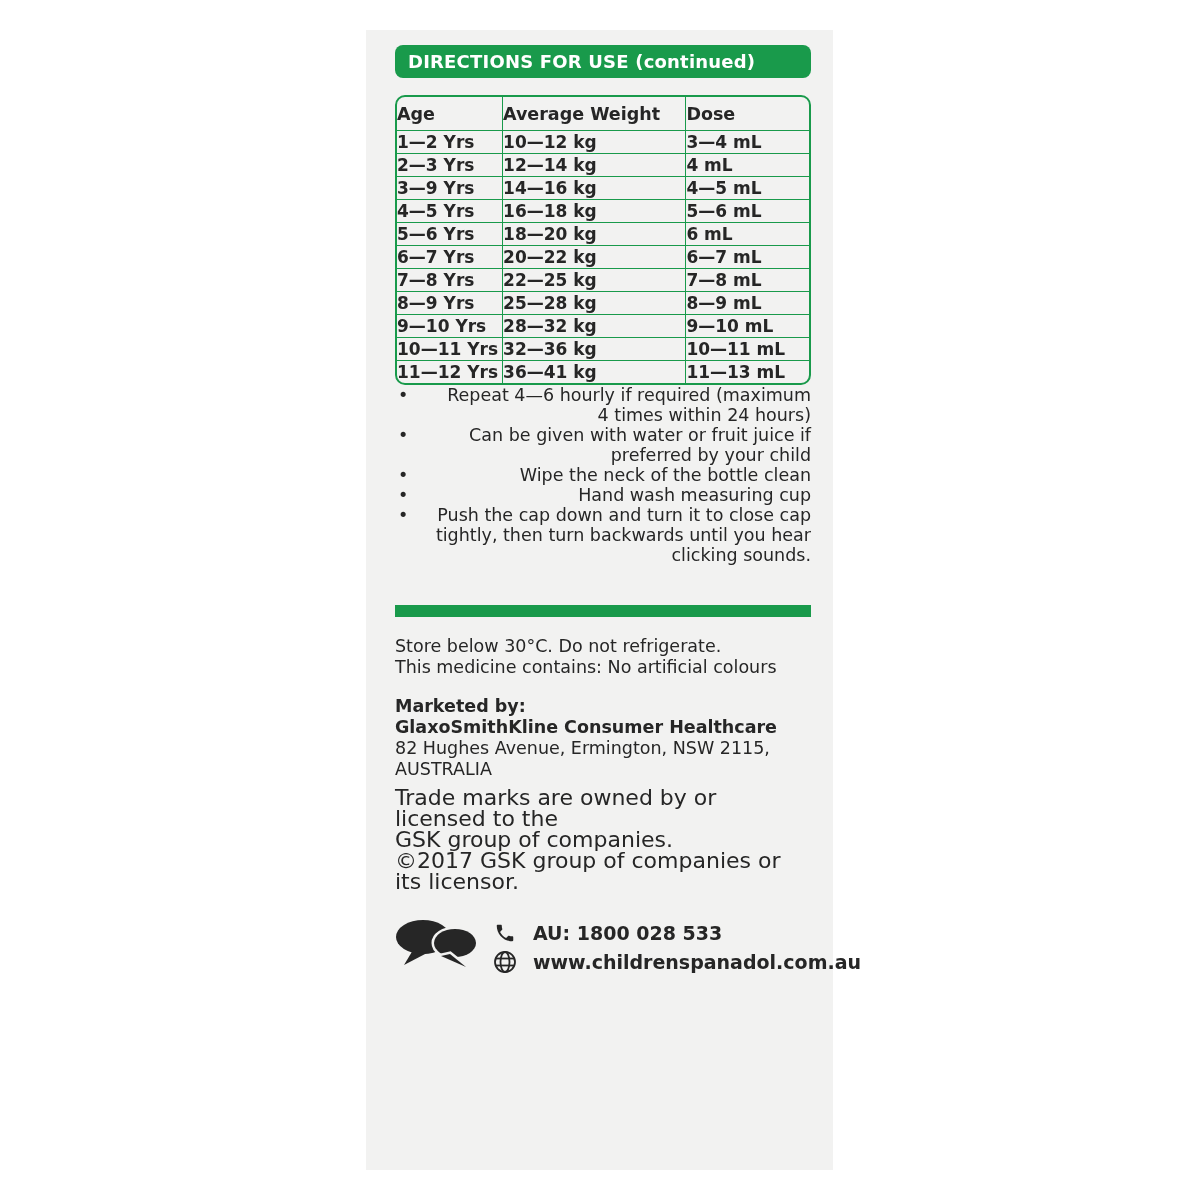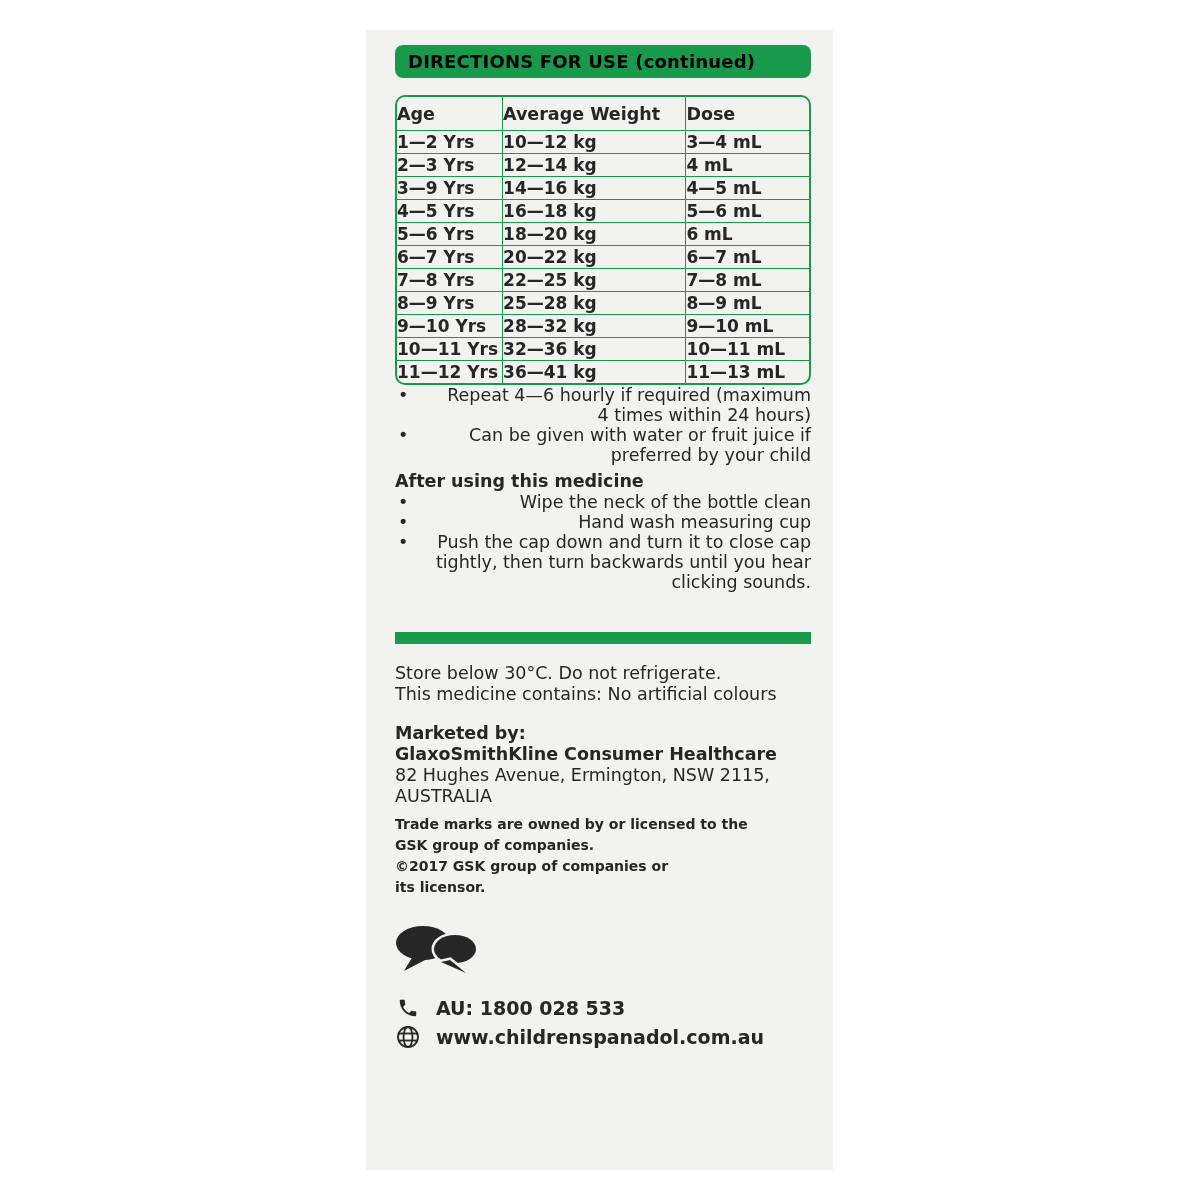--- a/index.html
+++ b/index.html
@@ -22,21 +22,21 @@
     background: #f2f2f1;
   }
   .content {
     position: absolute;
     left: 29px;
     top: 15px;
     width: 416px;
   }
   .header-bar {
     background: #199a4b;
-    color: #000000;
+    color: #ffffff;
     font-weight: bold;
     font-size: 18px;
     line-height: 33px;
     height: 33px;
     border-radius: 8px;
     padding-left: 13px;
     letter-spacing: 0.2px;
     box-sizing: border-box;
   }
   .table-wrap {
@@ -110,31 +110,29 @@
   }
   .marketed {
     margin-top: 18px;
     font-size: 17.5px;
     line-height: 21px;
   }
   .marketed .bold { font-weight: bold; }
   .pre { white-space: pre-line; }
   .legal {
     margin-top: 7px;
-    font-size: 14px;
+    font-size: 22px;
     line-height: 21px;
     white-space: pre-line;
-    font-weight: bold;
   }
   .contact {
     margin-top: 26px;
     display: flex;
     align-items: flex-start;
     gap: 13px;
-    flex-direction: column;
   }
   .bubbles { flex: 0 0 auto; }
   .contact-rows {
     display: flex;
     flex-direction: column;
     gap: 5px;
     padding-top: 3px;
   }
   .contact-row {
     display: flex;
@@ -230,21 +228,20 @@
       </table>
     </div>
 
     <ul class="bullets bullets-1">
       <li>Repeat 4—6 hourly if required (maximum
 4 times within 24 hours)</li>
       <li>Can be given with water or fruit juice if
 preferred by your child</li>
     </ul>
 
-    <div class="sub-heading">After using this medicine</div>
 
     <ul class="bullets bullets-2">
       <li>Wipe the neck of the bottle clean</li>
       <li>Hand wash measuring cup</li>
       <li>Push the cap down and turn it to close cap
 tightly, then turn backwards until you hear
 clicking sounds.</li>
     </ul>
 
     <div class="divider"></div>

